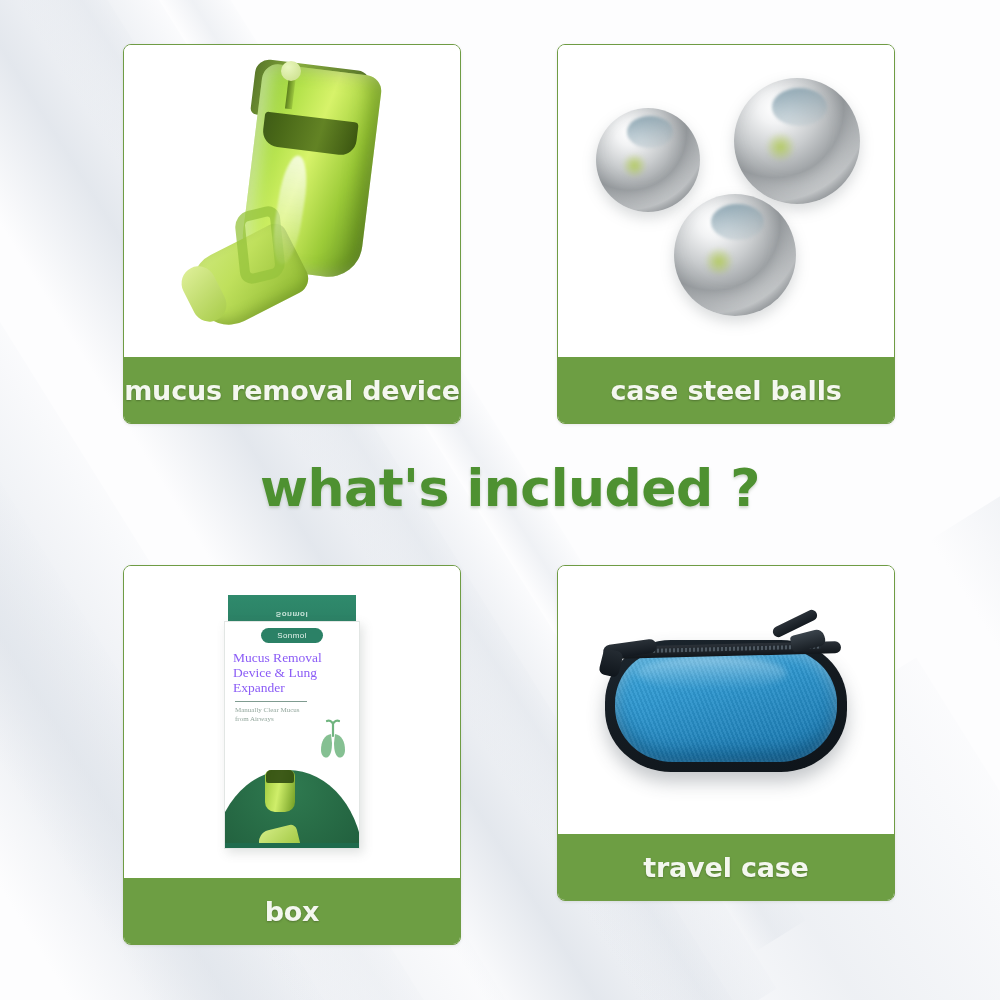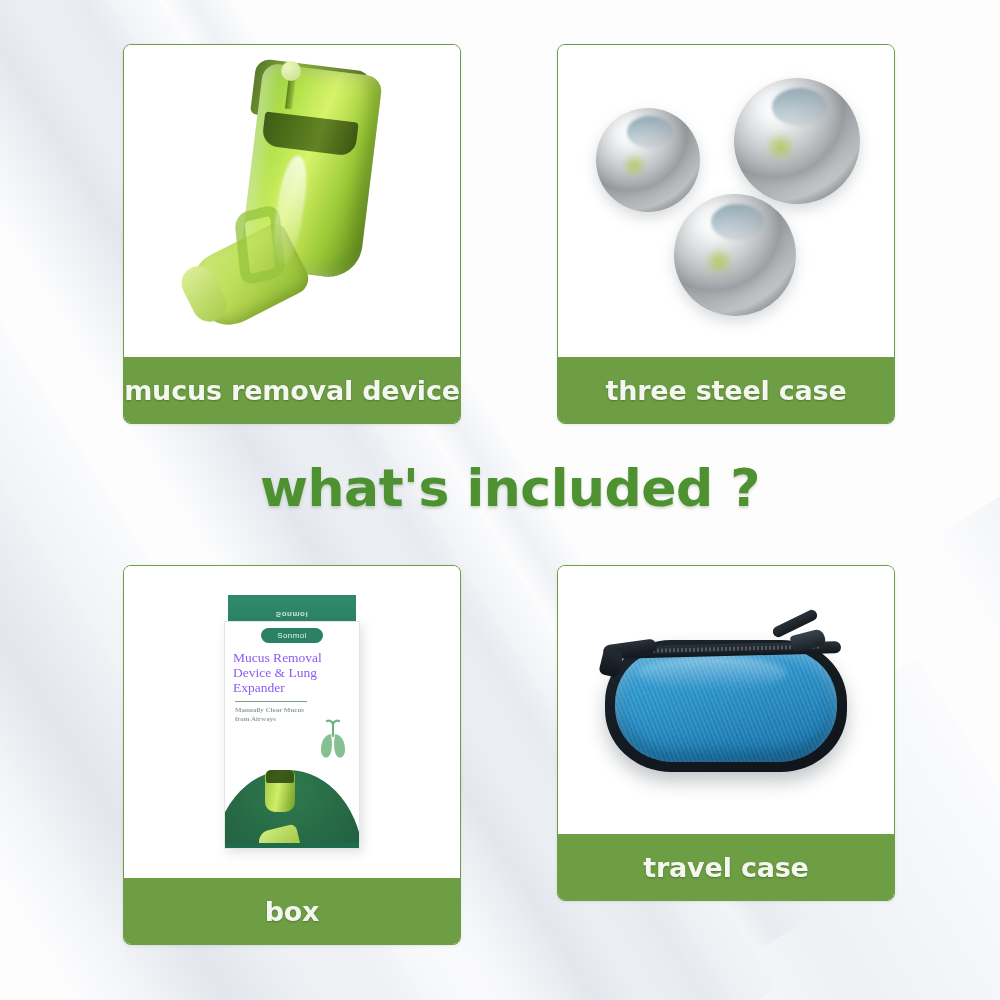--- a/index.html
+++ b/index.html
@@ -215,21 +215,20 @@
     font-weight: normal;
   }
   .box-rule { margin: 6px 10px 4px; height: 1px; background: #7f9b90; width: 72px; }
   .box-sub {
     margin: 0 10px;
     font-family: "Liberation Serif", serif;
     color: #93a79d;
     font-size: 7px;
     line-height: 9px;
     width: 72px;
-    font-weight: bold;
   }
   .box-lung {
     position: absolute; right: 6px; top: 96px; width: 40px; height: 44px;
     color: #57a869; opacity: .85;
   }
   .box-circle {
     position: absolute; left: -12px; bottom: -14px; width: 150px; height: 92px;
     background: radial-gradient(ellipse at 50% 20%, #2f7a50, #1f5c3b);
     border-radius: 50% 50% 0 0 / 100% 100% 0 0;
   }
@@ -344,21 +343,21 @@
   </div>
 
   <div class="card card-tr">
     <div class="card-media">
       <div class="balls-wrap">
         <div class="ball ball-a"></div>
         <div class="ball ball-b"></div>
         <div class="ball ball-c"></div>
       </div>
     </div>
-    <div class="card-label">three steel case</div>
+    <div class="card-label">case steel balls</div>
   </div>
 
   <div class="headline">what's included ?</div>
 
   <div class="card card-bl">
     <div class="card-media">
       <div class="box-wrap">
         <div class="box-flap">
           <span class="box-flap-logo">Sonmol</span>
         </div>

